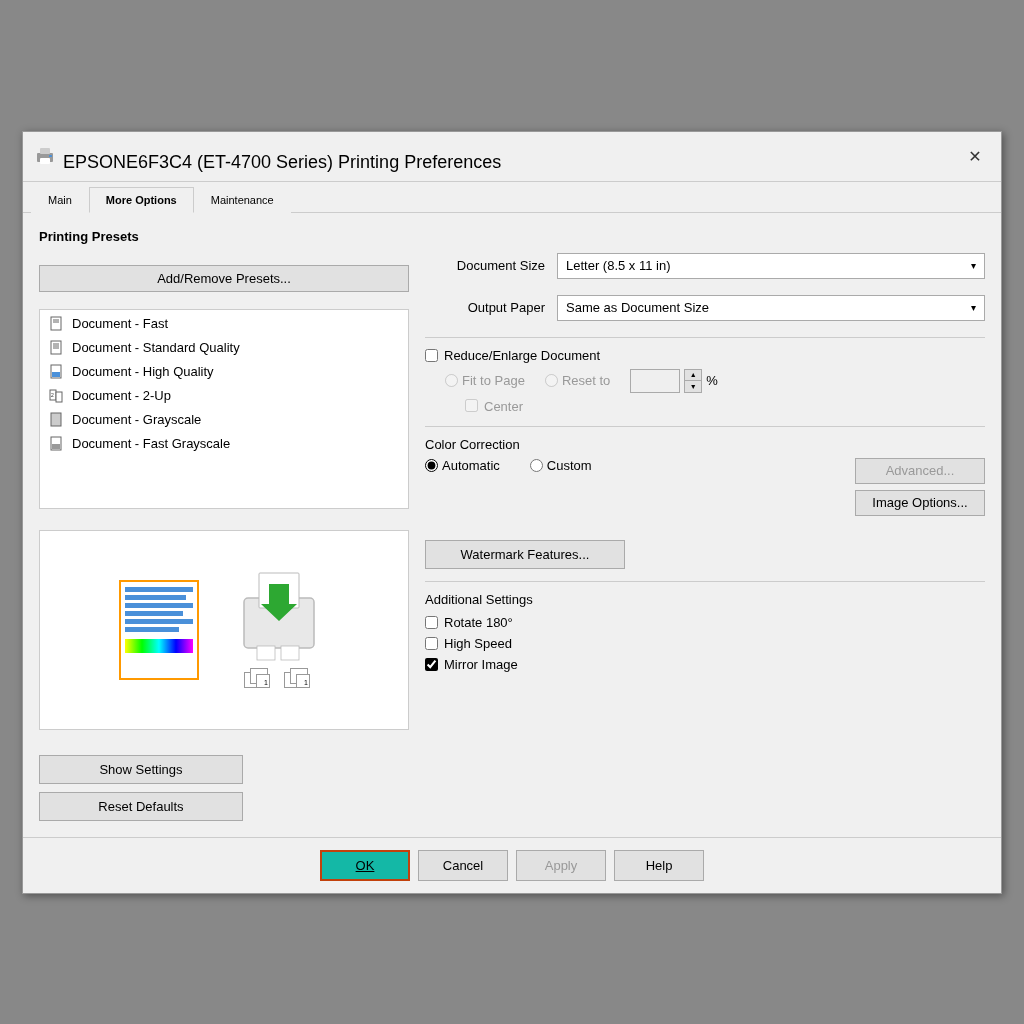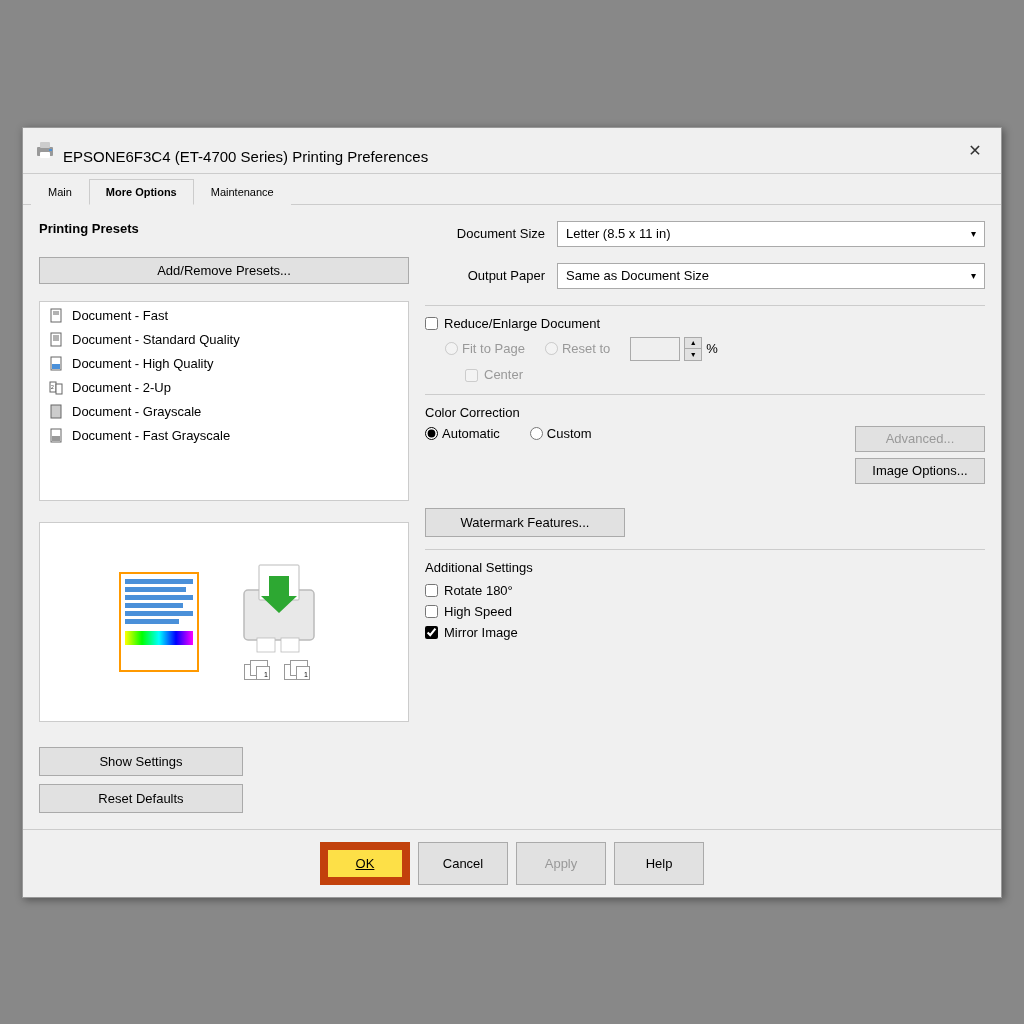--- a/index.html
+++ b/index.html
@@ -28,21 +28,21 @@
       padding: 8px 12px;
       border-bottom: 1px solid #ccc;
       justify-content: space-between;
     }
     .title-bar-left {
       display: flex;
       align-items: center;
       gap: 8px;
     }
     .title-text {
-      font-size: 15px;
+      font-size: 18px;
       font-weight: normal;
       margin-top: 12px;
     }
     .close-btn {
       width: 28px;
       height: 28px;
       border: none;
       background: none;
       font-size: 16px;
       cursor: pointer;
@@ -151,20 +151,21 @@
       width: 204px;
       padding: 6px 12px;
       text-align: center;
     }
     
     .right-panel {
       flex: 1;
       display: flex;
       flex-direction: column;
       gap: 12px;
+      margin-top: 24px;
     }
     .field-row {
       display: flex;
       align-items: center;
       gap: 12px;
       margin-bottom: 4px;
     }
     .field-label {
       width: 120px;
       text-align: right;
@@ -202,21 +203,21 @@
       margin-bottom: 6px;
     }
     .radio-item {
       display: flex;
       align-items: center;
       gap: 4px;
     }
     .center-row {
       margin-left: 40px;
       display: flex;
-      align-items: flex-end;
+      align-items: flex-start;
       gap: 6px;
     }
     .zoom-input-wrapper {
       display: flex;
       align-items: center;
       gap: 4px;
     }
     .zoom-input {
       width: 50px;
       border: 1px solid #aaa;
@@ -301,22 +302,22 @@
       border-top: 1px solid #ccc;
       background: #f0f0f0;
     }
     .footer-btn {
       width: 90px;
       padding: 6px 12px;
       text-align: center;
       font-size: 13px;
     }
     .ok-btn {
-      border: 8px solid #c2410c;
-      background: #fde047;
+      border: 2px solid #c2410c;
+      background: #14b8a6;
       text-decoration: underline;
     }
     input[type="radio"] { accent-color: #000; }
     input[type="checkbox"] { accent-color: #000; }
     
     .printer-area {
       display: flex;
       align-items: center;
       justify-content: center;
       flex-direction: column;

